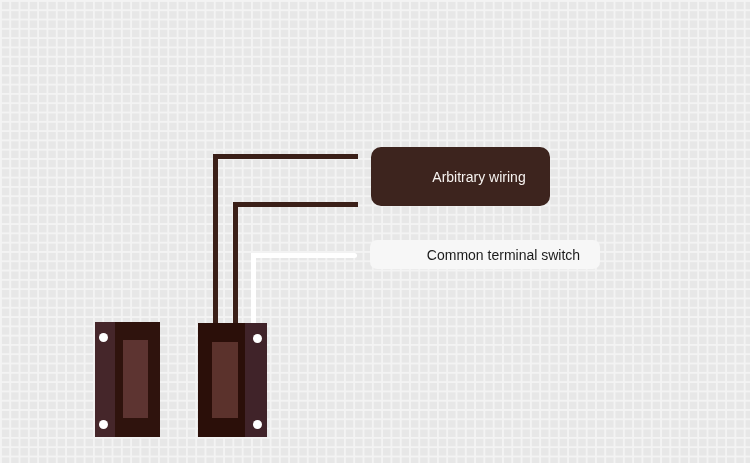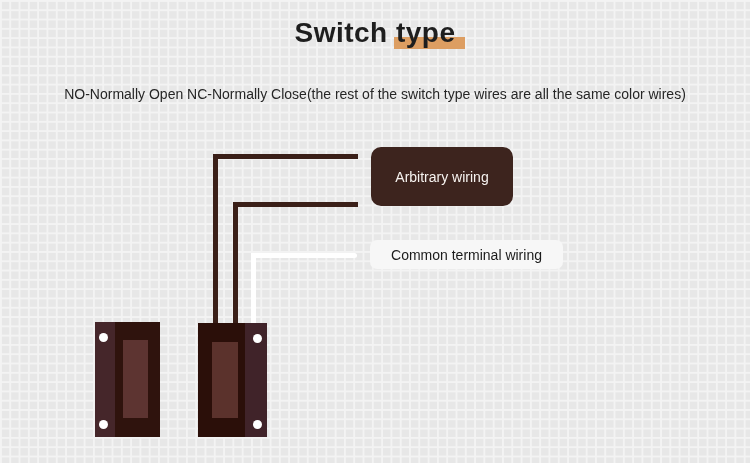--- a/index.html
+++ b/index.html
@@ -40,21 +40,21 @@
   .white{background:#ffffff;}
   .w1v{left:213px;top:154px;width:5px;height:169px;}
   .w1h{left:213px;top:154px;width:145px;height:5px;}
   .w2v{left:233px;top:202px;width:5px;height:121px;}
   .w2h{left:233px;top:202px;width:125px;height:5px;}
   .w3v{left:251px;top:253px;width:5px;height:70px;}
   .w3h{left:251px;top:253px;width:106px;height:5px;border-radius:0 3px 3px 0;}
   
   .label-box{
     position:absolute;display:flex;align-items:center;justify-content:center;
-    font-size:14px;font-weight:500;
+    font-size:14px;font-weight:500;padding-left:37px;
   }
   .box-arbitrary{
     left:371px;top:147px;width:142px;height:59px;border-radius:10px;
     background:#3d241e;color:#f7f3f0;
   }
   .box-common{
     left:370px;top:240px;width:193px;height:29px;border-radius:7px;
     background:#f7f7f7;color:#1b1b1b;
   }
   
@@ -73,36 +73,34 @@
   .switch-right .screw.bottom{top:97px;}
   .slot{position:absolute;}
   .switch-left .slot{left:28px;top:18px;width:25px;height:78px;background:#5d3431;}
   .switch-right .slot{left:14px;top:19px;width:26px;height:76px;background:#5b322c;}
 </style>
 </head>
 <body>
 
 <div class="page">
 
-  <div class="title"><span>Switch </span><span class="hl">type</span></div>
 
-  <div class="subtitle">NO-Normally Open NC-Normally Close(the rest of the switch type wires are all the same color wires)</div>
 
   <div class="seg brown w1v"></div>
   <div class="seg brown w1h"></div>
   <div class="seg brown w2v"></div>
   <div class="seg brown w2h"></div>
   <div class="seg white w3v"></div>
   <div class="seg white w3h"></div>
 
   <div class="label-box box-arbitrary">
     <span>Arbitrary wiring</span>
   </div>
   <div class="label-box box-common">
-    <span>Common terminal wiring</span>
+    <span>Common terminal switch</span>
   </div>
 
   <div class="switch switch-left">
     <div class="plate plate-left"></div>
     <div class="screw top"></div>
     <div class="screw bottom"></div>
     <div class="slot"></div>
   </div>
 
   <div class="switch switch-right">

